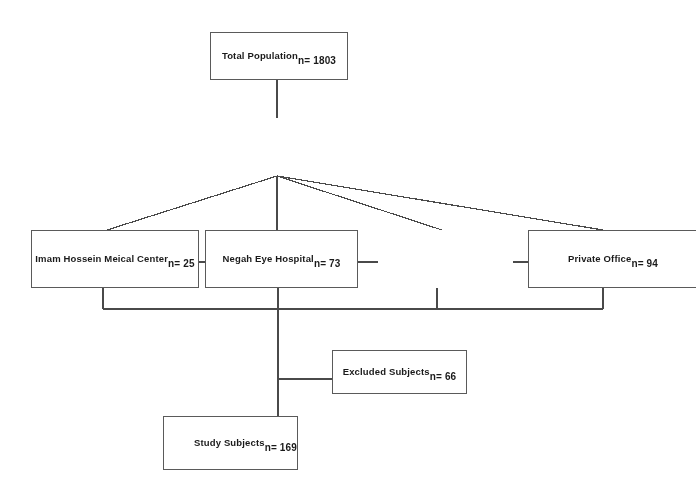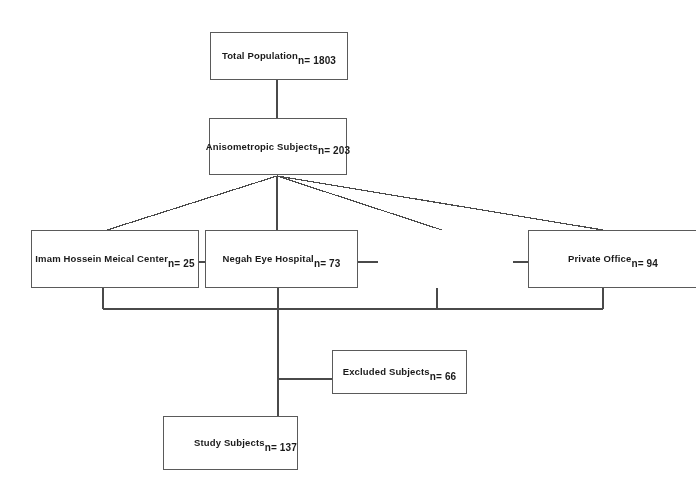--- a/index.html
+++ b/index.html
@@ -93,24 +93,20 @@
 
       <line x1="278" y1="379" x2="332" y2="379"></line>
     </g>
   </svg>
 
   <div class="node" id="node-total-population">
     <div class="node-title">Total Population</div>
     <div class="node-count">n= 1803</div>
   </div>
 
-  <div class="node" id="node-anisometropic">
-    <div class="node-title">Anisometropic Subjects</div>
-    <div class="node-count">n= 203</div>
-  </div>
 
   <div class="node" id="node-imam-hossein">
     <div class="node-title">Imam Hossein Meical Center</div>
     <div class="node-count">n= 25</div>
   </div>
 
   <div class="node" id="node-negah">
     <div class="node-title">Negah Eye Hospital</div>
     <div class="node-count">n= 73</div>
   </div>
@@ -121,16 +117,16 @@
     <div class="node-count">n= 94</div>
   </div>
 
   <div class="node" id="node-excluded">
     <div class="node-title">Excluded Subjects</div>
     <div class="node-count">n= 66</div>
   </div>
 
   <div class="node" id="node-study-subjects">
     <div class="node-title">Study Subjects</div>
-    <div class="node-count">n= 137</div>
+    <div class="node-count">n= 169</div>
   </div>
 
 </div>
 
 </body></html>

